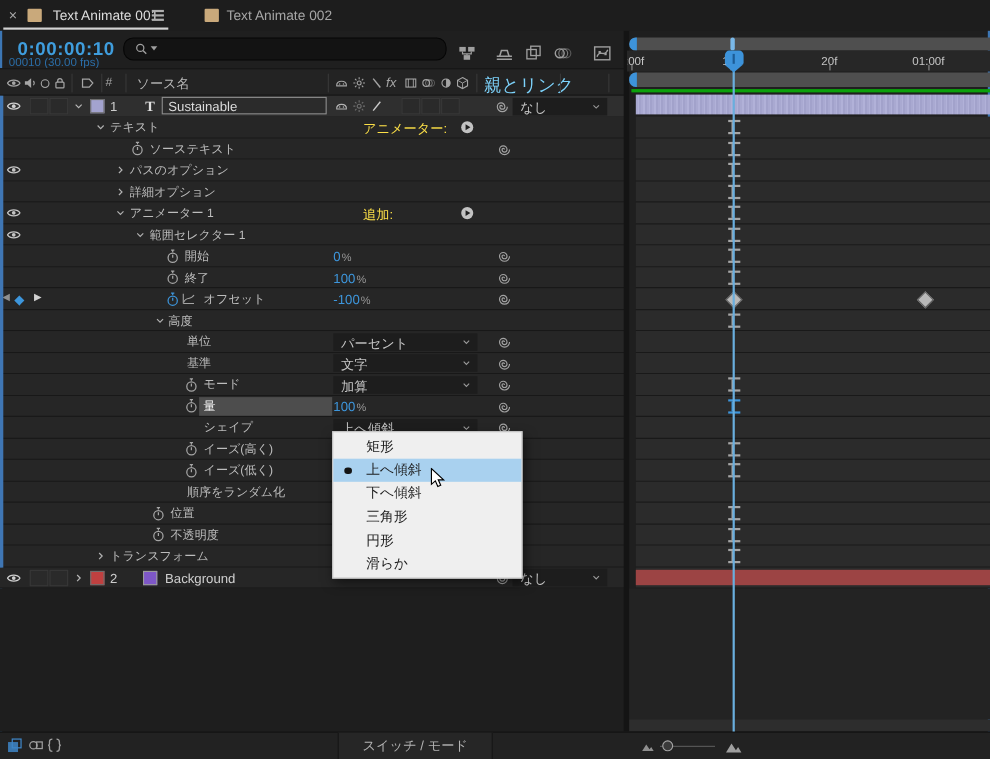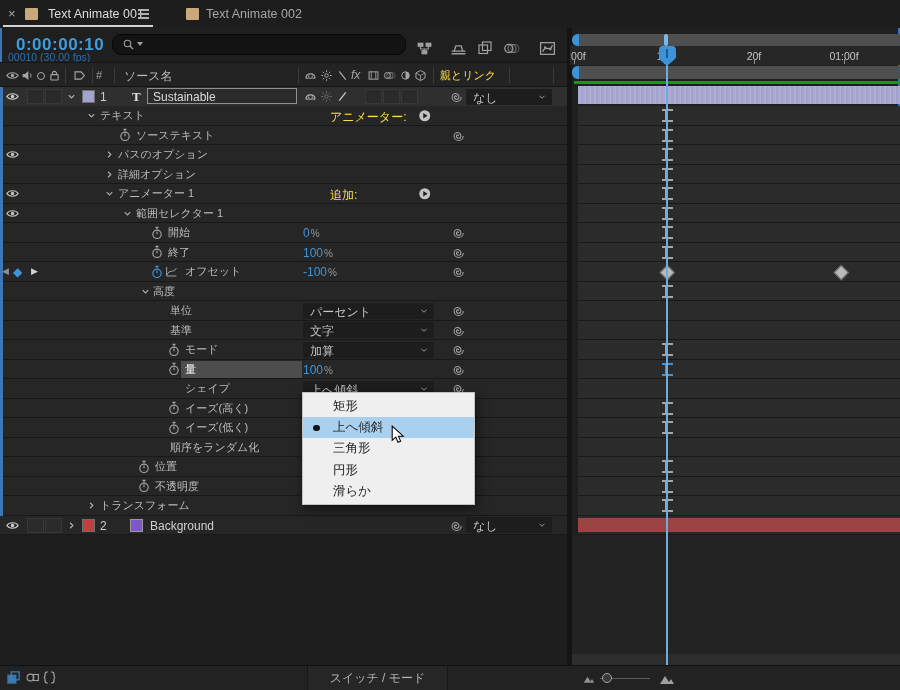--- a/index.html
+++ b/index.html
@@ -227,21 +227,21 @@
     <svg class="ic" style="left:383px;top:6px;width:13px;height:13px;color:#a5a5a5">
         <use href="#i-blur"></use>
       </svg>
     <svg class="ic" style="left:399px;top:6px;width:13px;height:13px;color:#a5a5a5">
         <use href="#i-half"></use>
       </svg>
     <svg class="ic" style="left:414px;top:6px;width:13px;height:13px;color:#a5a5a5">
         <use href="#i-cube"></use>
       </svg>
     <span class="sep" style="left:433px;top:4px;height:17px"></span>
-    <span class="abs" style="left:440px;top:5px;font-size:11px;color:#fde047">親とリンク</span>
+    <span class="abs" style="left:440px;top:5px;font-size:16px;color:#7dd3fc">親とリンク</span>
     <span class="sep" style="left:509px;top:4px;height:17px"></span>
     <span class="sep" style="left:553px;top:4px;height:17px"></span>
   </div>
 
   <div class="abs" style="left:0;top:87px;width:570px;height:19.5px;background:#2f2f2f;border-bottom:1px solid #191919;box-sizing:border-box">
     <svg class="ic" style="left:6px;top:3px;width:13px;height:13px;color:#cfcfcf">
         <use href="#i-eye"></use>
       </svg>
     <span class="swbox" style="left:27px;top:2px"></span>
     <span class="swbox" style="left:45px;top:2px"></span>
@@ -597,19 +597,20 @@
   <div id="ctxmenu">
     <div style="height:3px"></div>
     <div class="mi">矩形</div>
     <div class="mi sel">
       <span class="mbullet"></span>
       <span>上へ傾斜</span>
       <svg class="ic" style="left:88px;top:8px;width:14px;height:19px">
           <use href="#i-cursor"></use>
         </svg>
     </div>
+    <div class="mi">下へ傾斜</div>
     <div class="mi">三角形</div>
     <div class="mi">円形</div>
     <div class="mi">滑らか</div>
     <div style="height:2px"></div>
   </div>
 
 </div>
 
 </body></html>

